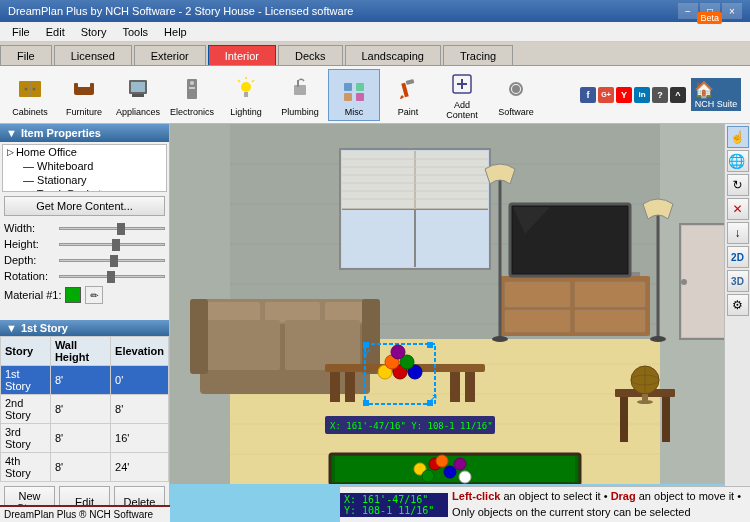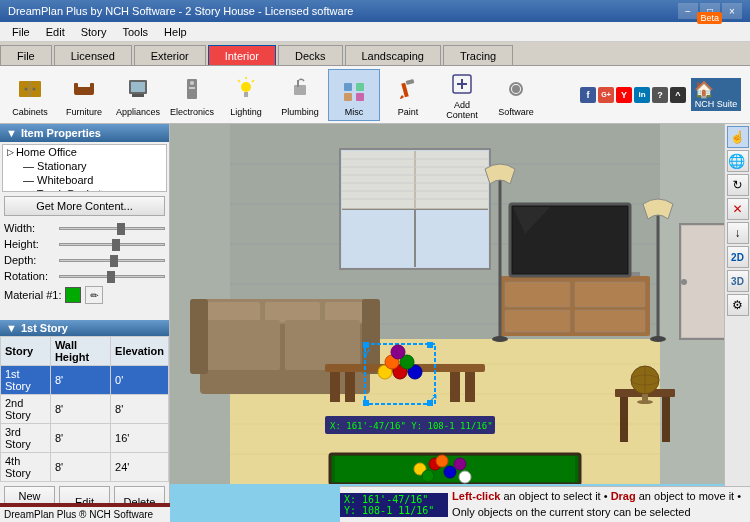--- a/index.html
+++ b/index.html
@@ -349,21 +349,21 @@
     .hint-bar span.click { color: #aa0000; font-weight: bold; }
     .hint-bar span.drag { color: #aa0000; font-weight: bold; }
 
     
     #bottom-left {
       position: absolute;
       bottom: 0;
       left: 0;
       width: 199px;
       background: #f0f0f0;
-      border-top: 4px solid #7f1d1d;
+      border-top: 2px solid #7f1d1d;
       padding: 2px 4px;
       font-size: 10px;
     }
 
     
     .beta-badge {
       position: absolute;
       right: 28px;
       top: 12px;
       background: #ff6600;
@@ -541,24 +541,24 @@
     <div class="panel-header">
       <span>▼</span>
       <span>Item Properties</span>
     </div>
     <div class="tree-container">
       <div class="tree-item category">
         <span class="tree-toggle">▷</span>
         <span>Home Office</span>
       </div>
       <div class="tree-item child">
+        <span>— Whiteboard</span>
+      </div>
+      <div class="tree-item child">
         <span>— Stationary</span>
-      </div>
-      <div class="tree-item child">
-        <span>— Whiteboard</span>
       </div>
       <div class="tree-item child">
         <span>— Trash Basket</span>
       </div>
 
     </div>
     <button class="get-more-btn">Get More Content...</button>
     <div class="properties-section">
       <div class="prop-row">
         <span class="prop-label">Width:</span>

